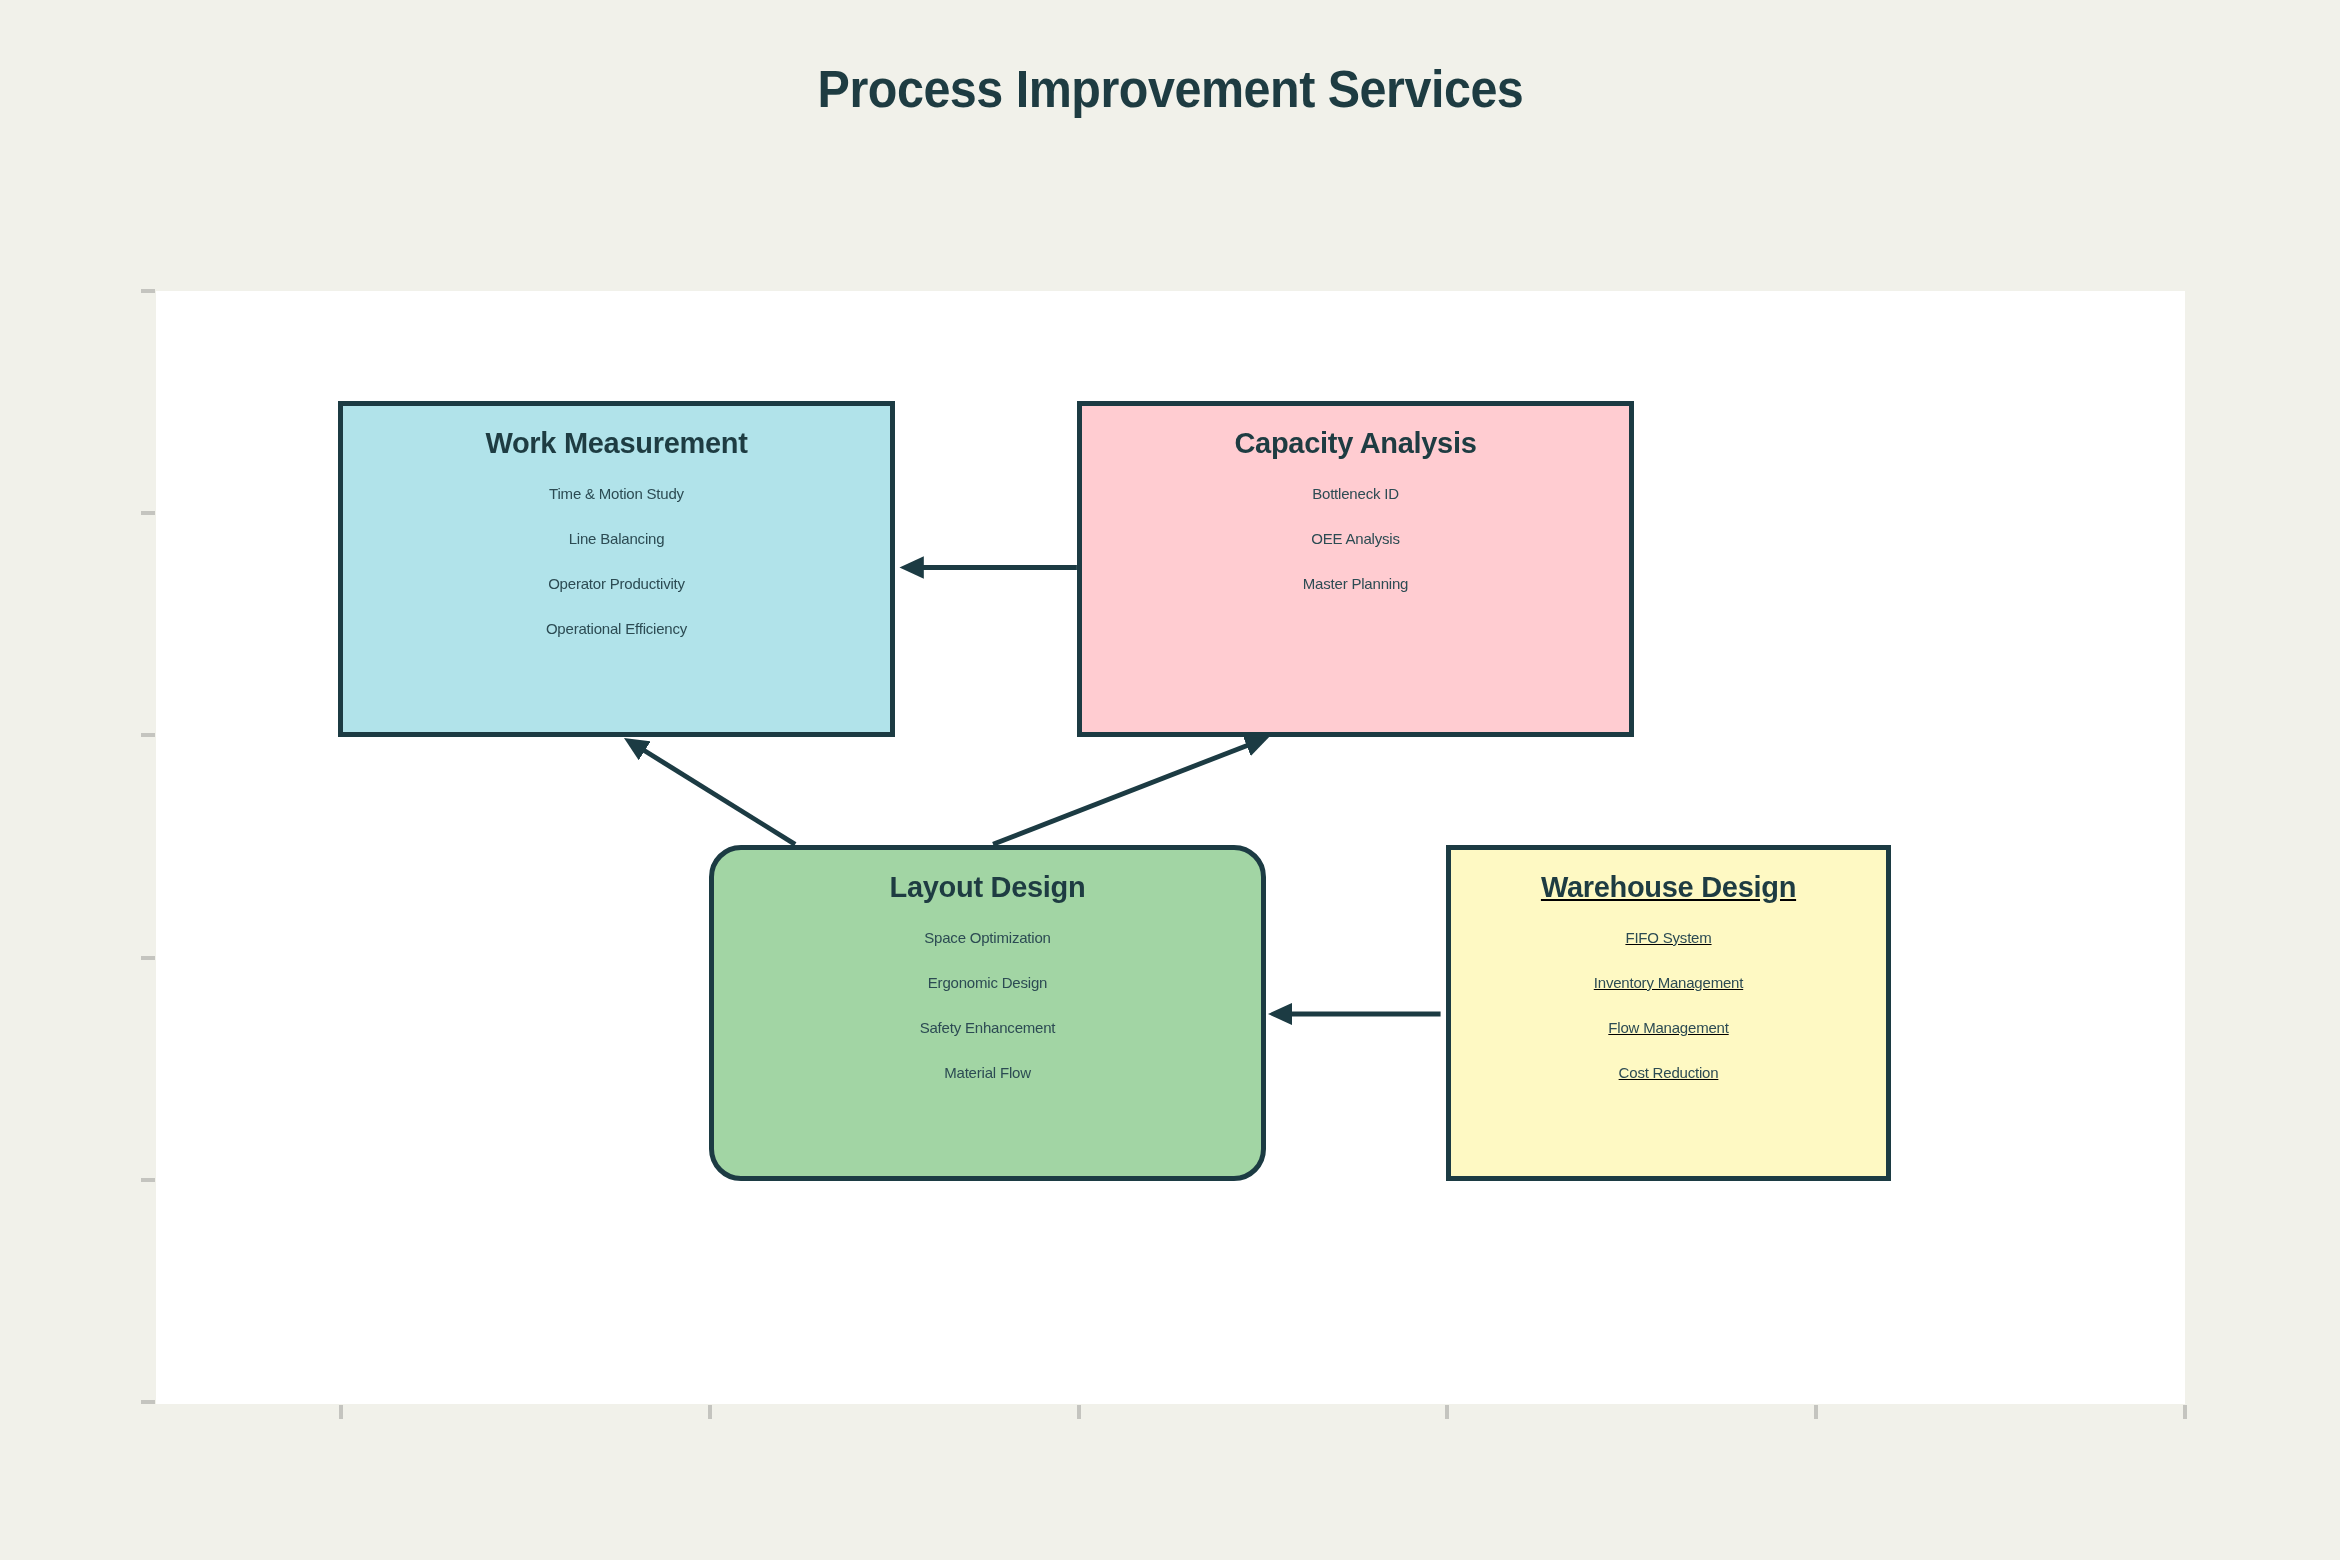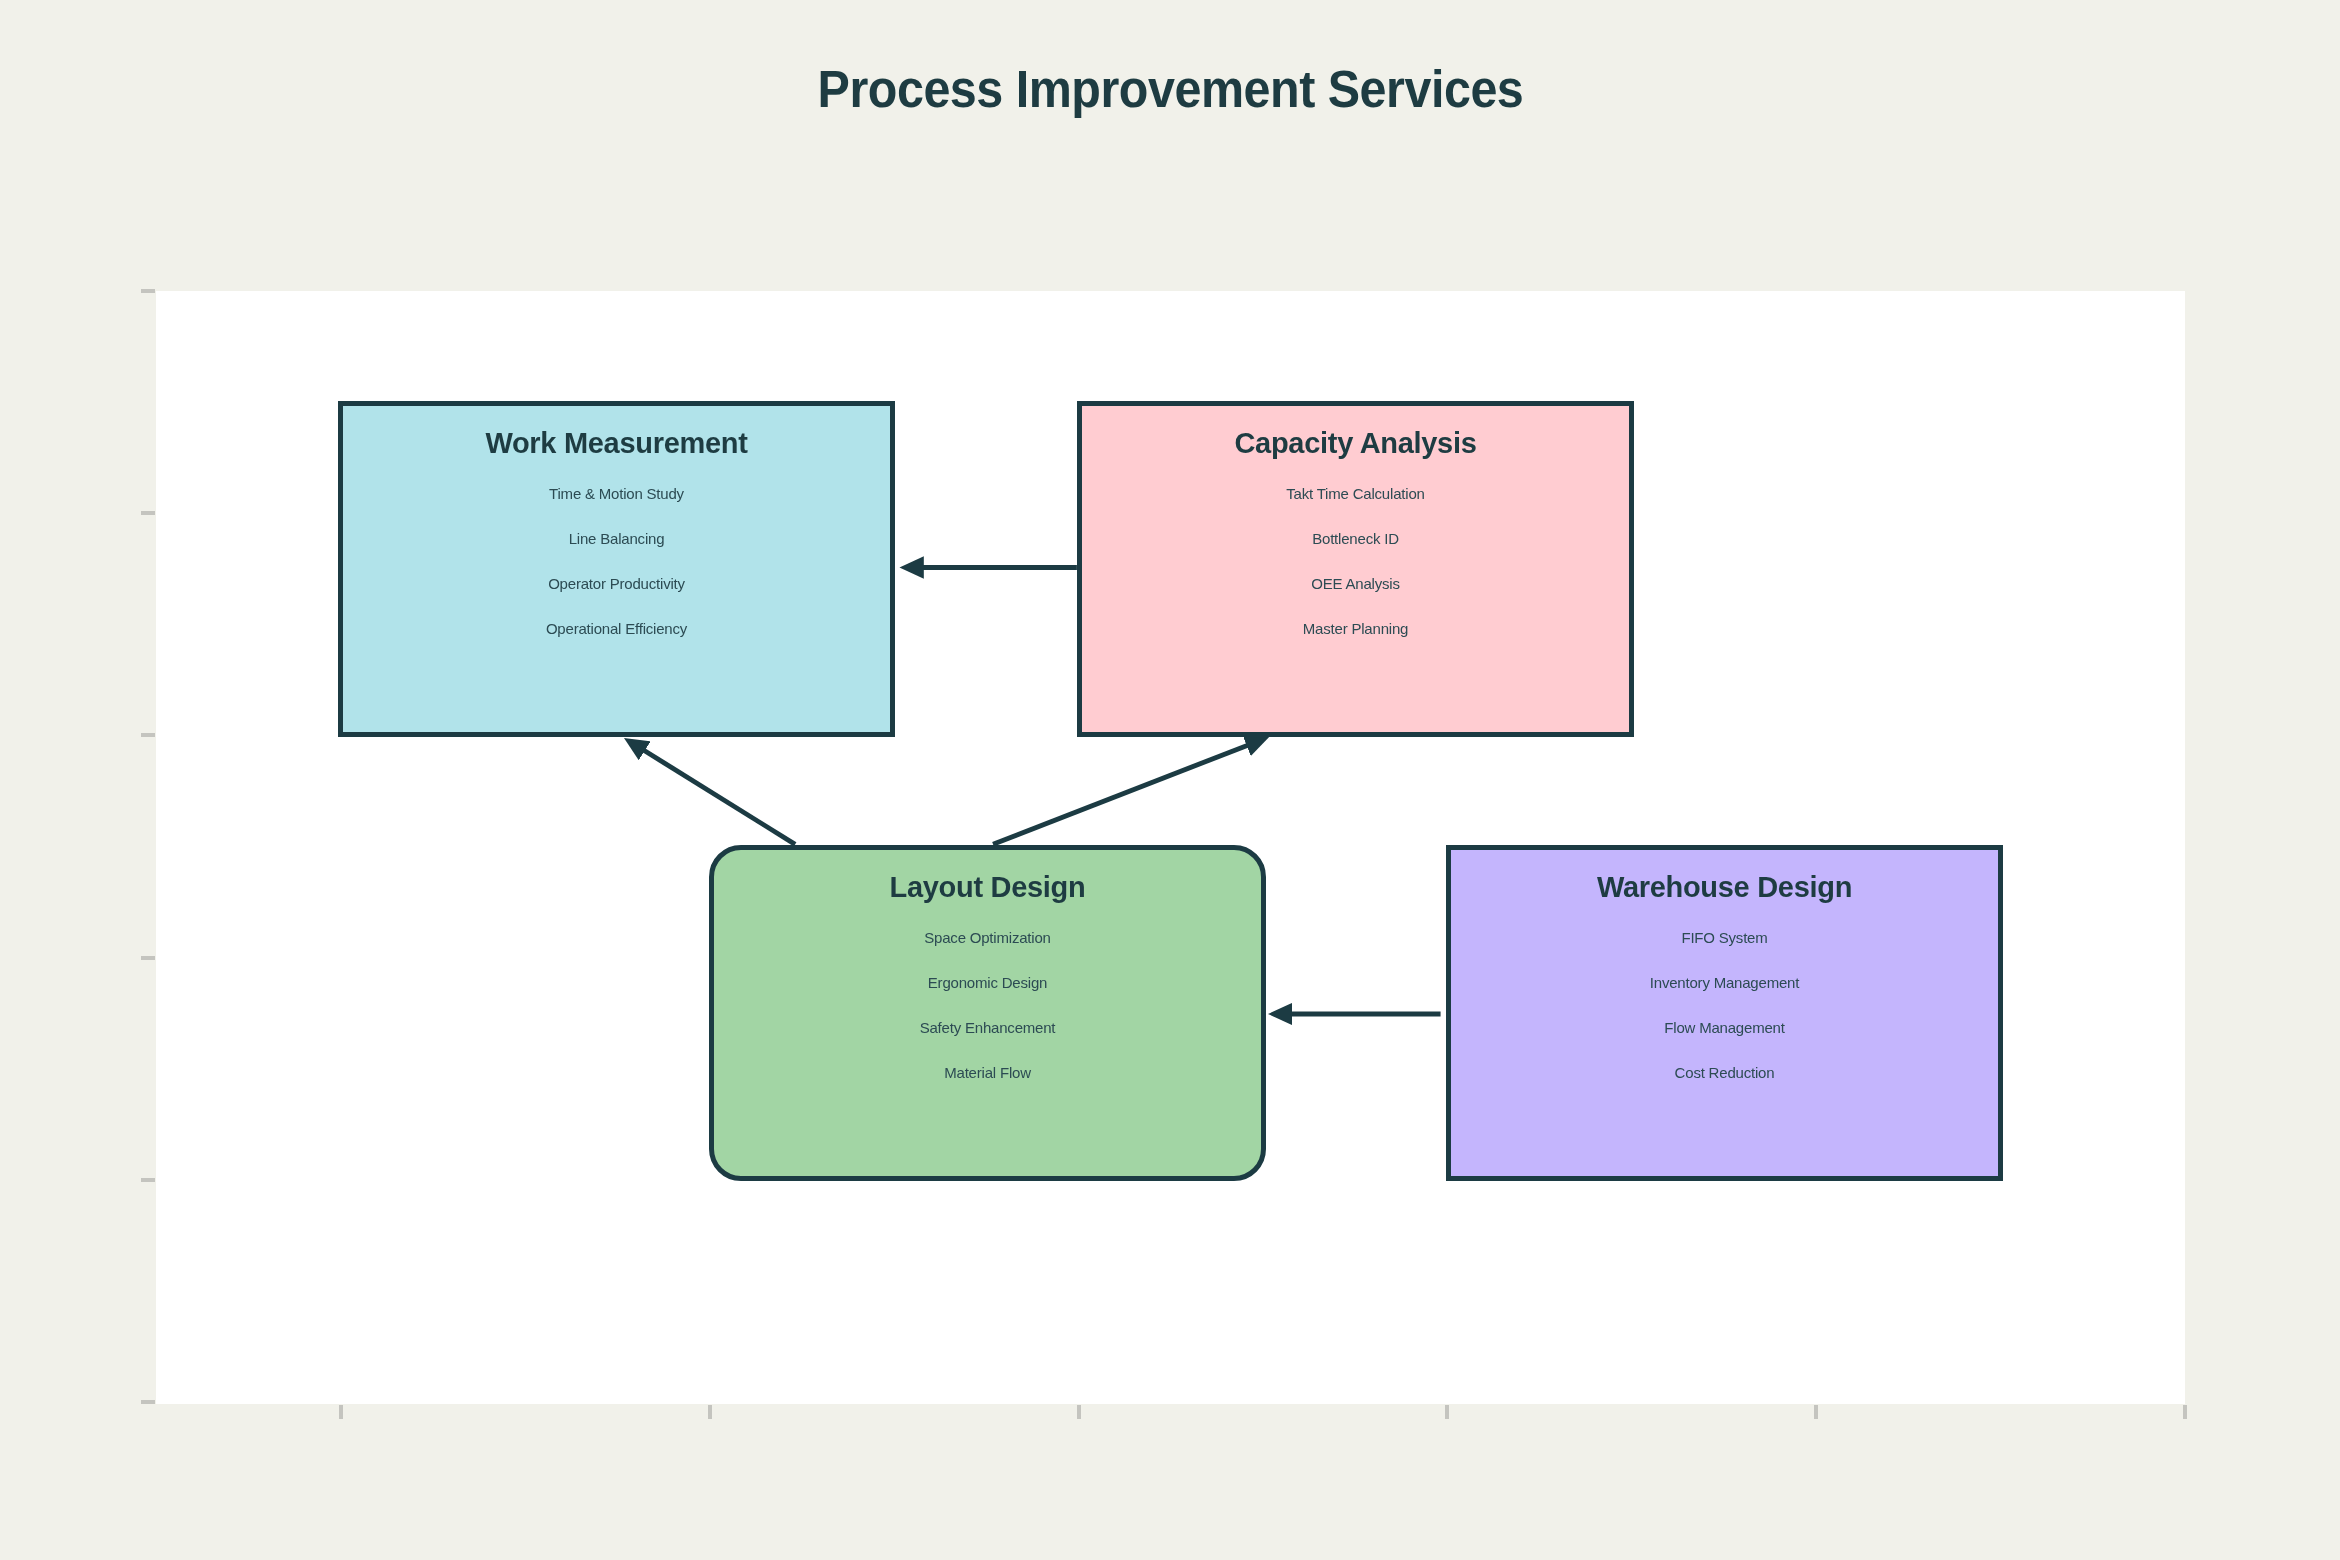--- a/index.html
+++ b/index.html
@@ -120,38 +120,37 @@
       <div class="node-item">Time &amp; Motion Study</div>
       <div class="node-item">Line Balancing</div>
       <div class="node-item">Operator Productivity</div>
       <div class="node-item">Operational Efficiency</div>
     </div>
   </div>
 
   <div class="node" style="left: 1077px; top: 401px; width: 557px; height: 336px; background: rgb(255, 204, 209);">
     <div class="node-title">Capacity Analysis</div>
     <div class="node-items">
-      <div class="node-item">Takt Time Calculation</div>
       <div class="node-item">Bottleneck ID</div>
       <div class="node-item">OEE Analysis</div>
       <div class="node-item">Master Planning</div>
     </div>
   </div>
 
   <div class="node" style="left: 709px; top: 845px; width: 557px; height: 336px; background: rgb(162, 213, 164); border-radius: 32px;">
     <div class="node-title">Layout Design</div>
     <div class="node-items">
       <div class="node-item">Space Optimization</div>
       <div class="node-item">Ergonomic Design</div>
       <div class="node-item">Safety Enhancement</div>
       <div class="node-item">Material Flow</div>
     </div>
   </div>
 
-  <div class="node" style="left: 1446px; top: 845px; width: 557px; height: 336px; background: #c4b5fd;">
+  <div class="node" style="left: 1446px; top: 845px; width: 445px; height: 336px; background: #fef9c3; text-decoration: underline;">
     <div class="node-title">Warehouse Design</div>
     <div class="node-items">
       <div class="node-item">FIFO System</div>
       <div class="node-item">Inventory Management</div>
       <div class="node-item">Flow Management</div>
       <div class="node-item">Cost Reduction</div>
     </div>
   </div>
 
 </div>

